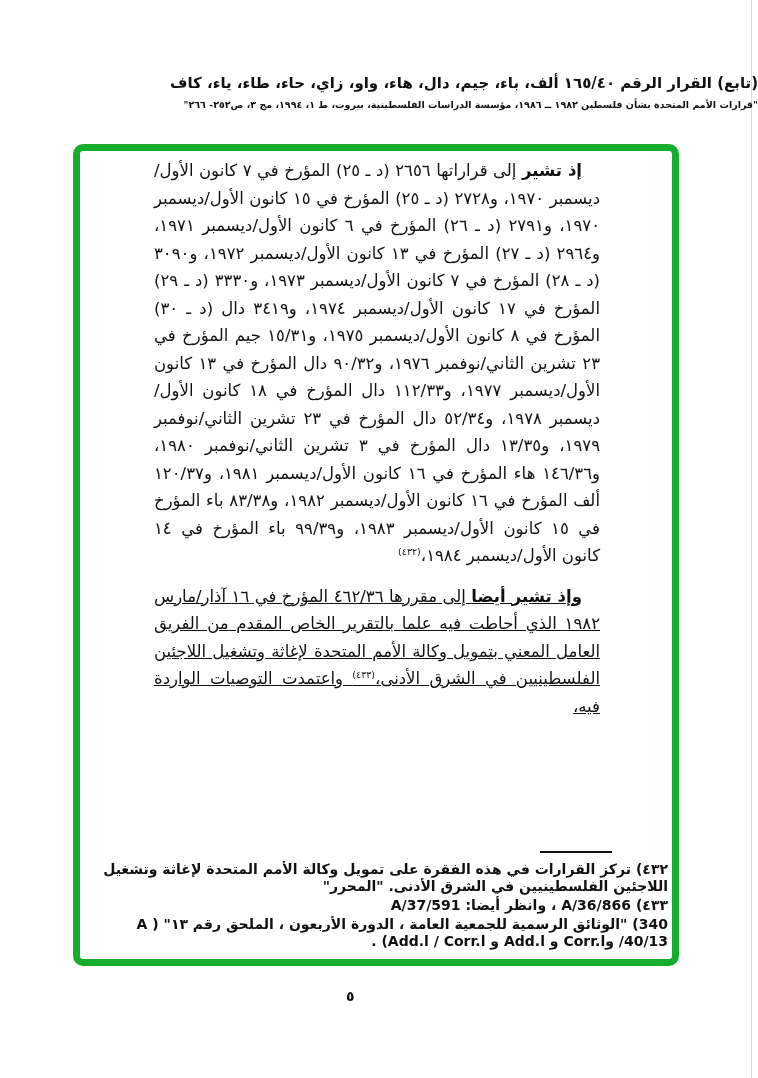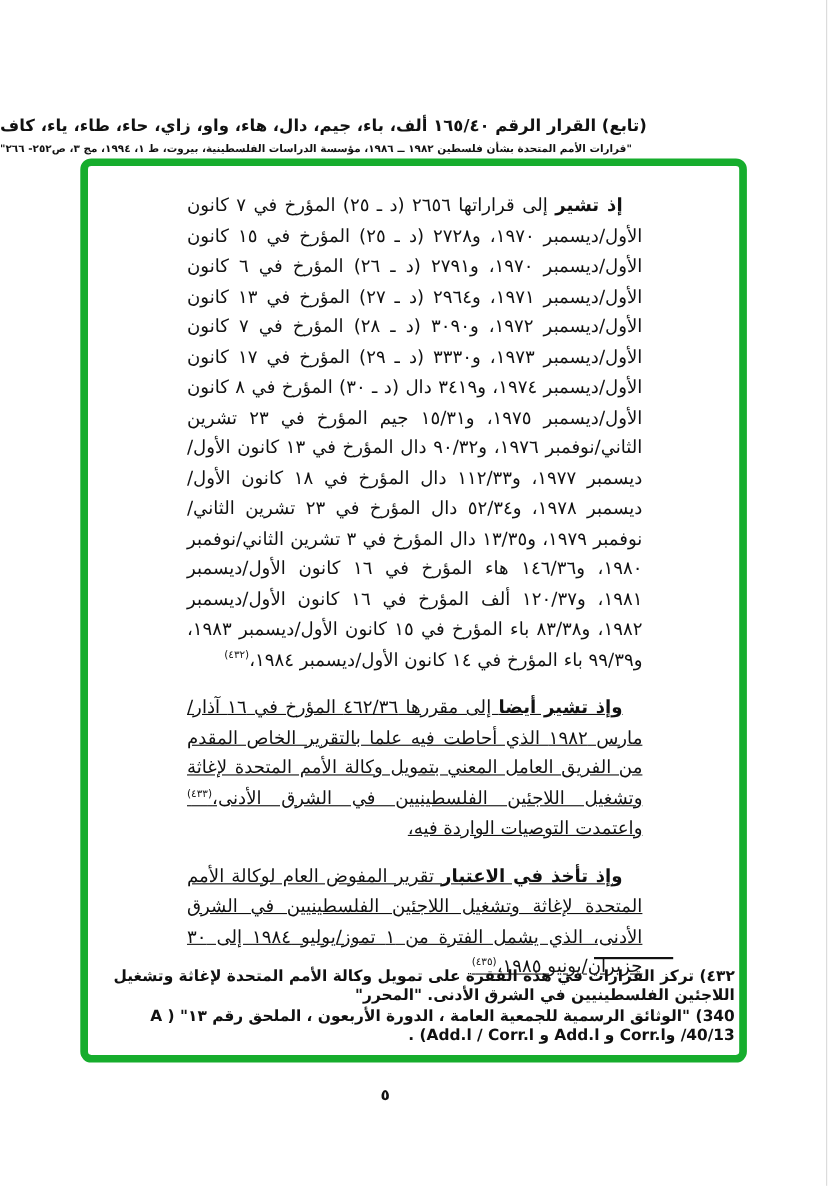--- a/index.html
+++ b/index.html
@@ -7,35 +7,35 @@
     width:758px;height:1078px;position:relative;
     background:#ffffff;color:#111;
     font-family:"DejaVu Sans",sans-serif;
     overflow:hidden;
   }
   
   .scan-edge{position:absolute;top:0;right:6px;width:1px;height:100%;background:#d9d9d9;}
 
   .page-header{
     position:absolute;top:74px;left:0;width:100%;
-    text-align:left;direction:rtl;margin-top:31px;
+    text-align:right;direction:rtl;
   }
   .header-title{font-size:15px;font-weight:bold;letter-spacing:.2px;}
   .header-source{font-size:9.5px;font-weight:bold;margin-top:7px;}
 
   .green-box{
     position:absolute;left:73px;top:144px;width:606px;height:822px;
     box-sizing:border-box;border:7px solid #16ad2d;border-radius:10px;
   }
   .body-text{
     position:absolute;top:6px;right:72px;width:446px;
     direction:rtl;text-align:justify;
     font-size:16.5px;line-height:27.5px;
   }
-  .body-text p{margin:16px;text-indent:18px;}
+  .body-text p{margin:0;text-indent:18px;}
   .body-text p + p{margin-top:13px;text-decoration:underline;}
   .lead{font-weight:bold;}
   sup.ref{font-size:9.5px;line-height:0;vertical-align:super;}
 
   .footnotes{
     position:absolute;bottom:7px;right:4px;left:16px;
     direction:rtl;font-size:14px;font-weight:bold;line-height:17px;
   }
   .fn-separator{width:72px;border-top:2px solid #111;margin:0 56px 8px 0;}
   .fn{margin:0 0 2px 0;text-align:right;}
@@ -61,30 +61,30 @@
 
     <p>
       <span class="lead">إذ تشير</span><span> إلى قراراتها ٢٦٥٦ (د ـ ٢٥) المؤرخ في ٧ كانون الأول/ديسمبر ١٩٧٠، و٢٧٢٨ (د ـ ٢٥) المؤرخ في ١٥ كانون الأول/ديسمبر ١٩٧٠، و٢٧٩١ (د ـ ٢٦) المؤرخ في ٦ كانون الأول/ديسمبر ١٩٧١، و٢٩٦٤ (د ـ ٢٧) المؤرخ في ١٣ كانون الأول/ديسمبر ١٩٧٢، و٣٠٩٠ (د ـ ٢٨) المؤرخ في ٧ كانون الأول/ديسمبر ١٩٧٣، و٣٣٣٠ (د ـ ٢٩) المؤرخ في ١٧ كانون الأول/ديسمبر ١٩٧٤، و٣٤١٩ دال (د ـ ٣٠) المؤرخ في ٨ كانون الأول/ديسمبر ١٩٧٥، و١٥/٣١ جيم المؤرخ في ٢٣ تشرين الثاني/نوفمبر ١٩٧٦، و٩٠/٣٢ دال المؤرخ في ١٣ كانون الأول/ديسمبر ١٩٧٧، و١١٢/٣٣ دال المؤرخ في ١٨ كانون الأول/ديسمبر ١٩٧٨، و٥٢/٣٤ دال المؤرخ في ٢٣ تشرين الثاني/نوفمبر ١٩٧٩، و١٣/٣٥ دال المؤرخ في ٣ تشرين الثاني/نوفمبر ١٩٨٠، و١٤٦/٣٦ هاء المؤرخ في ١٦ كانون الأول/ديسمبر ١٩٨١، و١٢٠/٣٧ ألف المؤرخ في ١٦ كانون الأول/ديسمبر ١٩٨٢، و٨٣/٣٨ باء المؤرخ في ١٥ كانون الأول/ديسمبر ١٩٨٣، و٩٩/٣٩ باء المؤرخ في ١٤ كانون الأول/ديسمبر ١٩٨٤،</span><sup class="ref">(٤٣٢)</sup><span></span>
     </p>
 
     <p>
       <span class="lead">وإذ تشير أيضا</span><span> إلى مقررها ٤٦٢/٣٦ المؤرخ في ١٦ آذار/مارس ١٩٨٢ الذي أحاطت فيه علما بالتقرير الخاص المقدم من الفريق العامل المعني بتمويل وكالة الأمم المتحدة لإغاثة وتشغيل اللاجئين الفلسطينيين في الشرق الأدنى،</span><sup class="ref">(٤٣٣)</sup><span> واعتمدت التوصيات الواردة فيه،</span>
     </p>
 
 
-    <p>
-      <span class="lead">وإذ تأخذ في الاعتبار</span><span> تقرير المفوض العام لوكالة الأمم المتحدة لإغاثة وتشغيل اللاجئين الفلسطينيين في الشرق الأدنى، الذي يشمل الفترة من ١ تموز/يوليو ١٩٨٤ إلى ٣٠ حزيران/يونيو ١٩٨٥،</span><sup class="ref">(٤٣٥)</sup><span></span>
-    </p>
 
   </div>
 
   <div class="footnotes">
     <div class="fn-separator"></div>
     <p class="fn">
       <span class="fn-num">٤٣٢)</span><span class="fn-text">تركز القرارات في هذه الفقرة على تمويل وكالة الأمم المتحدة لإغاثة وتشغيل اللاجئين الفلسطينيين في الشرق الأدنى. "المحرر"</span>
+    </p>
+    <p class="fn">
+      <span class="fn-num">٤٣٣)</span><span class="fn-text">A/36/866 ، وانظر أيضا: A/37/591</span>
     </p>
     <p class="fn">
       <span class="fn-num">340)</span><span class="fn-text">"الوثائق الرسمية للجمعية العامة ، الدورة الأربعون ، الملحق رقم ١٣" ( A /40/13 وCorr.l و Add.l و Add.l / Corr.l) .</span>
     </p>
   </div>
 </div>
 
 <div class="page-number">٥</div>
 
 </body></html>

